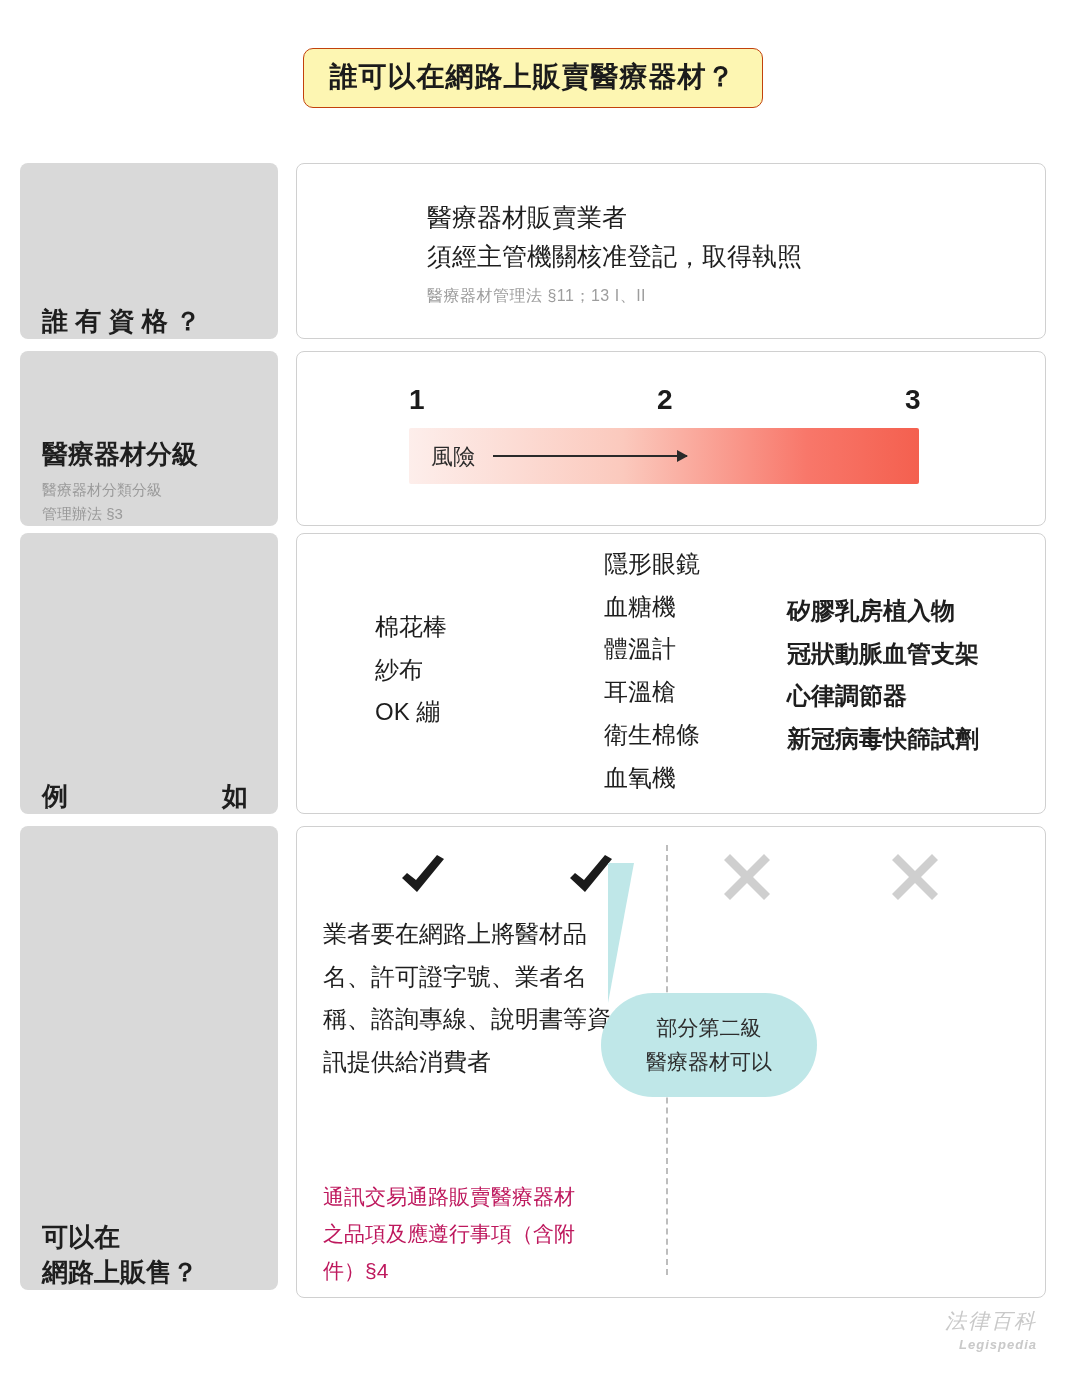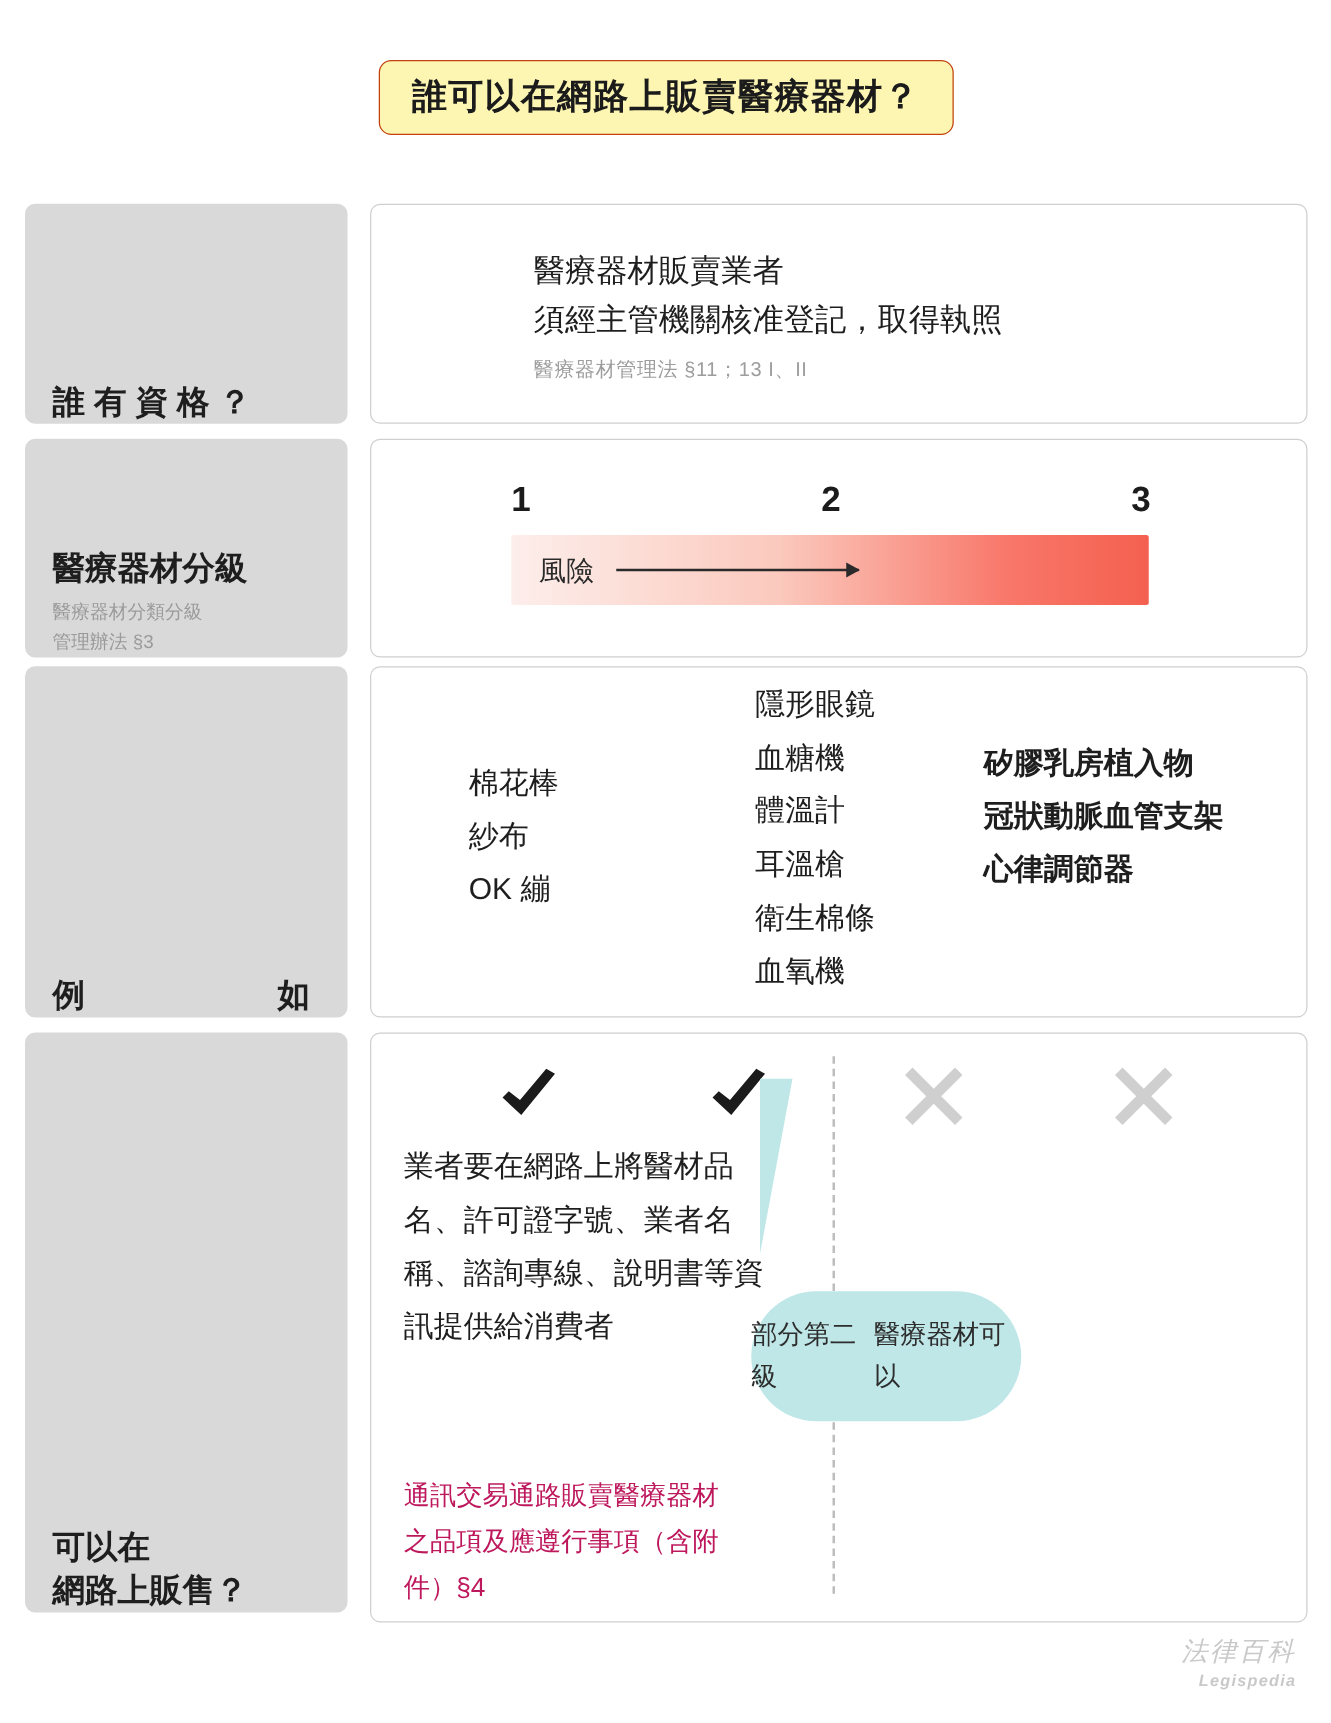--- a/index.html
+++ b/index.html
@@ -221,27 +221,26 @@
 
   .bubble {
     position: absolute;
     top: 166px;
     left: 304px;
     width: 216px;
     height: 104px;
     background: #bfe7e8;
     border-radius: 52px;
     display: flex;
-    flex-direction: row;
+    flex-direction: column;
     align-items: center;
     justify-content: center;
     font-size: 21px;
     line-height: 1.6;
     color: #2d2d2d;
-    margin-top: 40px;
   }
   .bubble-tail {
     position: absolute;
     top: 36px;
     left: 311px;
     width: 0;
     height: 0;
     border-left: 26px solid #bfe7e8;
     border-right: 10px solid transparent;
     border-bottom: 140px solid transparent;
@@ -326,20 +325,21 @@
     </div>
     <div class="ex-col c1">
       <div>棉花棒</div>
       <div>紗布</div>
       <div>OK 繃</div>
     </div>
     <div class="ex-col c3">
       <div>矽膠乳房植入物</div>
       <div>冠狀動脈血管支架</div>
       <div>心律調節器</div>
+      <div>新冠病毒快篩試劑</div>
     </div>
   </div>
 </div>
 
 <div class="row" id="row-sale">
   <div class="label-cell">
     <div class="label-main">
       <div>可以在</div>
       <div>網路上販售？</div>
     </div>

